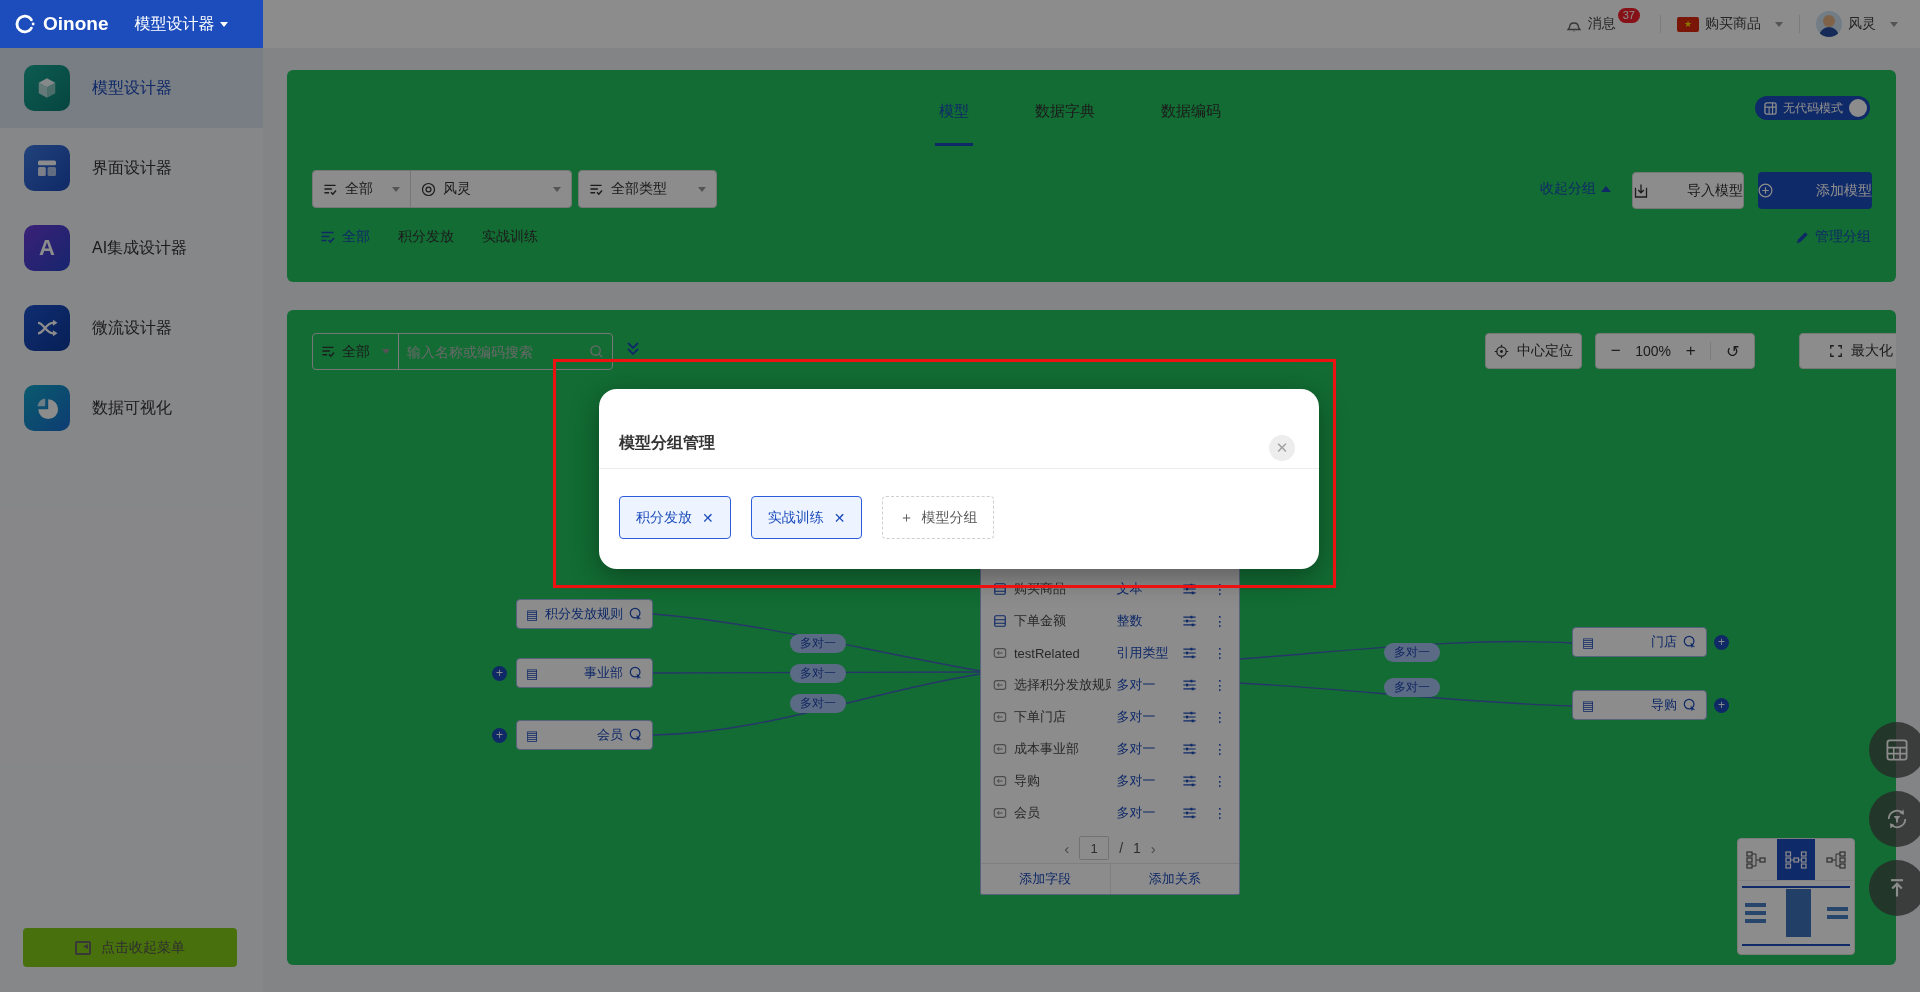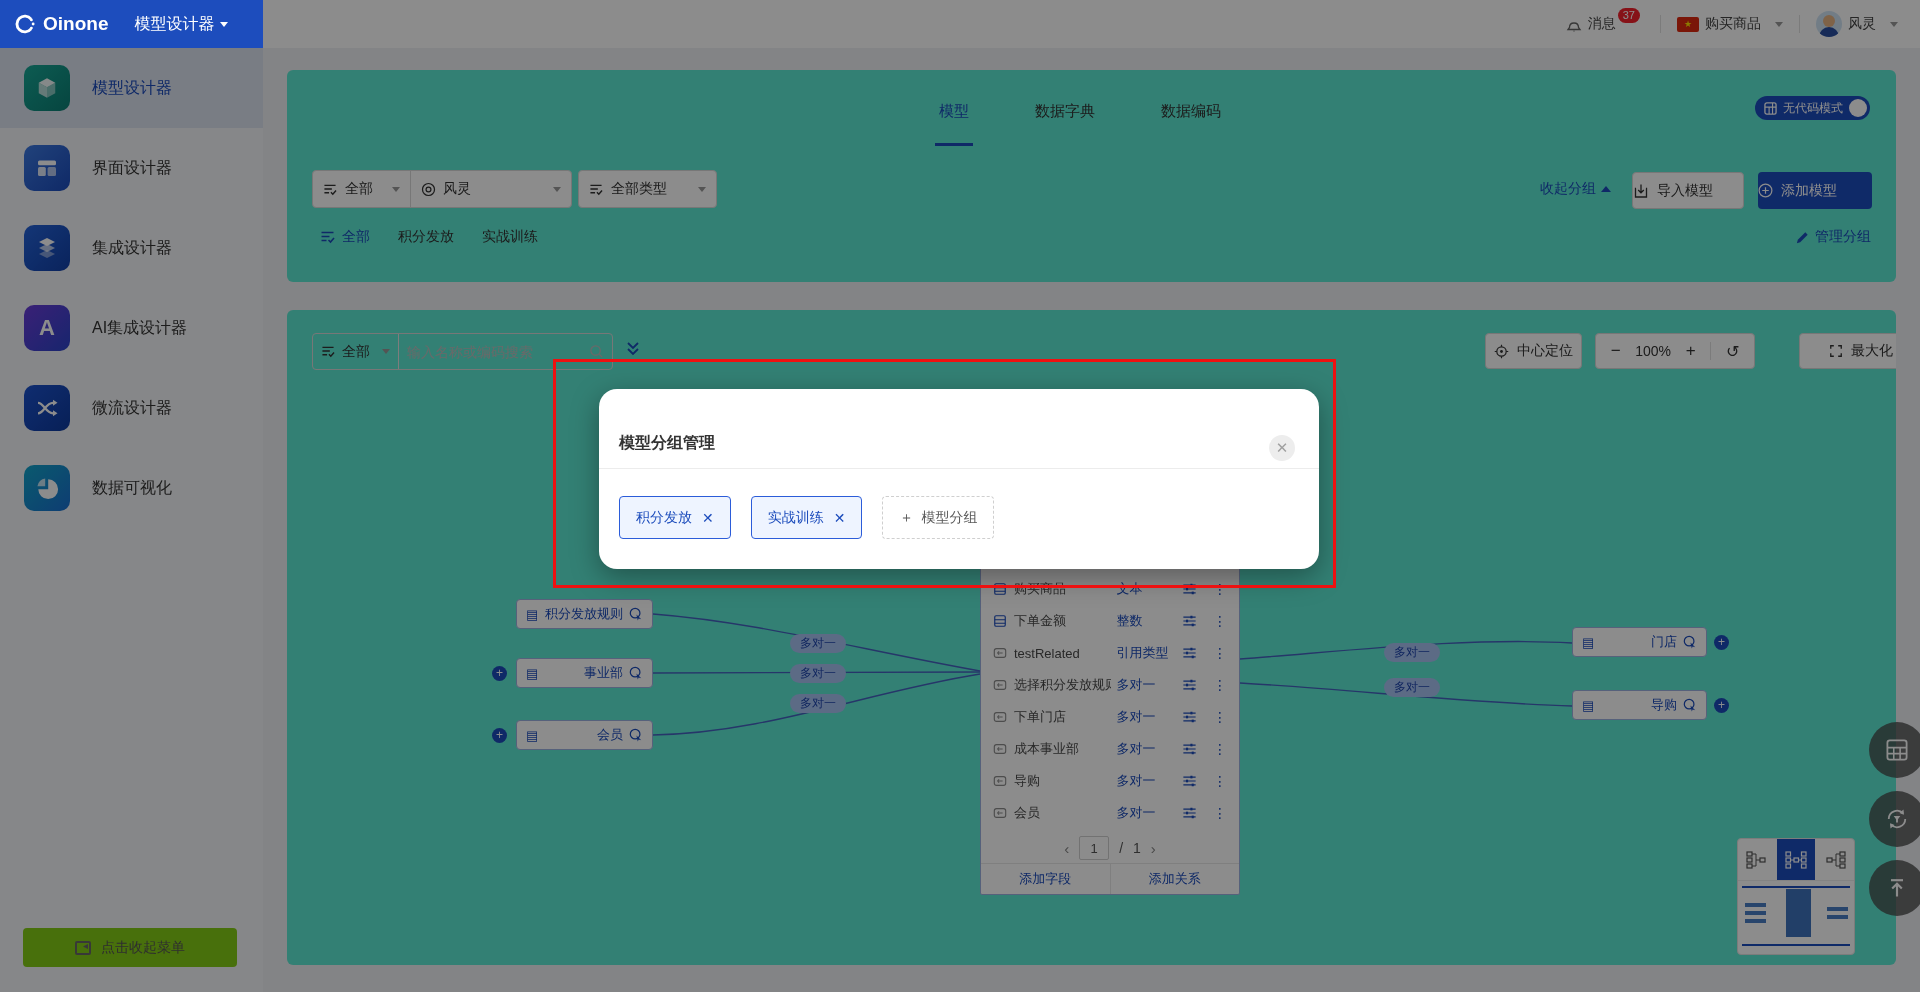--- a/index.html
+++ b/index.html
@@ -35,39 +35,39 @@
   .g3{background:linear-gradient(135deg,#9b3ce0,#7a1fd0)}
   .g4{background:linear-gradient(135deg,#2563d8,#1240a8)}
   .g5{background:linear-gradient(135deg,#6a3bd8,#2b45c8)}
   .g6{background:linear-gradient(135deg,#12a4c9,#1a6fd0)}
   .g7{background:linear-gradient(135deg,#1c52cc,#0e3a9e)}
   .collapse-btn{left:23px;top:928px;width:214px;height:39px;background:#84cc16;border-radius:4px;display:flex;align-items:center;justify-content:center;gap:10px;color:#555;cursor:pointer}
   .door-ic{width:16px;height:14px;border:2px solid #666;border-radius:2px;position:relative}
   .door-ic:after{content:"◂";position:absolute;right:1px;top:-3px;font-size:10px;color:#666}
 
   
-  .card{background:#5eead4;border-radius:6px}
+  .card{background:#22c55e;border-radius:6px}
   .card1{left:287px;top:70px;width:1609px;height:212px}
   .tabs{left:648px;top:22px;display:flex;gap:58px}
   .tab{font-size:15px;color:#333;padding:10px 4px 22px;cursor:pointer}
   .tab.active{color:#1c4cbc;border-bottom:3px solid #1c4cbc}
   .nocode{right:26px;top:26px;height:24px;background:#1d4dbd;border-radius:13px;color:#fff;font-size:12px;display:flex;align-items:center;gap:6px;padding:0 3px 0 9px;cursor:pointer}
   .knob{width:18px;height:18px;border-radius:50%;background:#fff}
   .sel-box{height:38px;border:1px solid #d9d9d9;border-radius:4px;background:#fff;display:flex;align-items:center}
   .compound{left:25px;top:100px;width:260px}
   .seg{display:flex;align-items:center;gap:8px;padding:0 10px;height:100%}
   .seg1{width:98px;border-right:1px solid #d9d9d9}
   .seg2{flex:1;justify-content:space-between}
   .box3{left:291px;top:100px;width:139px;justify-content:space-between;padding:0 10px}
   .grp-row{left:33px;top:158px;display:flex;align-items:center;gap:28px;font-size:14px}
   .grp-item{color:#333;cursor:pointer}
   .grp-item.active{color:#1c4cbc;display:flex;align-items:center;gap:7px}
   .link-blue{color:#1c4cbc;cursor:pointer;display:flex;align-items:center;gap:5px;font-size:14px}
   .collapse-grp{left:1253px;top:110px}
-  .btn{height:37px;border-radius:4px;display:flex;align-items:center;justify-content:flex-start;gap:8px;font-size:14px;cursor:pointer}
+  .btn{height:37px;border-radius:4px;display:flex;align-items:center;justify-content:space-between;font-size:14px;cursor:pointer}
   .btn.ghost{border:1px solid #d9d9d9;background:#fff;color:#333}
   .btn.primary{background:#1d4dbd;color:#fff}
   .import-btn{left:1345px;top:102px;width:112px}
   .add-btn{left:1471px;top:102px;width:114px}
   .manage-grp{left:1508px;top:158px}
   .tri-up{width:0;height:0;border-left:5px solid transparent;border-right:5px solid transparent;border-bottom:6px solid #1c4cbc}
 
   
   .canvas{left:287px;top:310px;width:1609px;height:655px;overflow:hidden}
   .searchbar{left:25px;top:23px;width:301px;height:37px;border:1px solid #d9d9d9;border-radius:4px;display:flex;align-items:center}
@@ -189,30 +189,20 @@
     <span class="side-ic g2">
       <svg width="24" height="24" viewBox="0 0 16 16">
           <rect x="2" y="3" width="12" height="3.2" rx="1" fill="#fff"></rect>
           <rect x="2" y="7.4" width="5.2" height="6" rx="1" fill="#fff" opacity=".85"></rect>
           <rect x="8.4" y="7.4" width="5.6" height="6" rx="1" fill="#fff" opacity=".65"></rect>
         </svg>
     </span>
     <span class="lbl">界面设计器</span>
   </div>
   <div class="side-item">
-    <span class="side-ic g4">
-      <svg width="24" height="24" viewBox="0 0 16 18">
-          <polygon points="8,1.5 14,4.5 8,7.5 2,4.5" fill="#fff"></polygon>
-          <polygon points="8,6 14,9 8,12 2,9" fill="#fff" opacity=".7"></polygon>
-          <polygon points="8,10.5 14,13.5 8,16.5 2,13.5" fill="#fff" opacity=".45"></polygon>
-        </svg>
-    </span>
-    <span class="lbl">集成设计器</span>
-  </div>
-  <div class="side-item">
     <span class="side-ic g5" style="font-size:22px;font-weight:bold">A</span>
     <span class="lbl">AI集成设计器</span>
   </div>
   <div class="side-item">
     <span class="side-ic g7">
       <svg width="24" height="24" viewBox="0 0 16 16">
           <path d="M2 11.5 C6 11.5 7 4.5 12 4.5 M2 4.5 C6 4.5 7 11.5 12 11.5" stroke="#fff" stroke-width="1.5" fill="none"></path>
           <polygon points="12,2.5 15,4.5 12,6.5" fill="#fff"></polygon>
           <polygon points="12,9.5 15,11.5 12,13.5" fill="#fff"></polygon>
         </svg>

